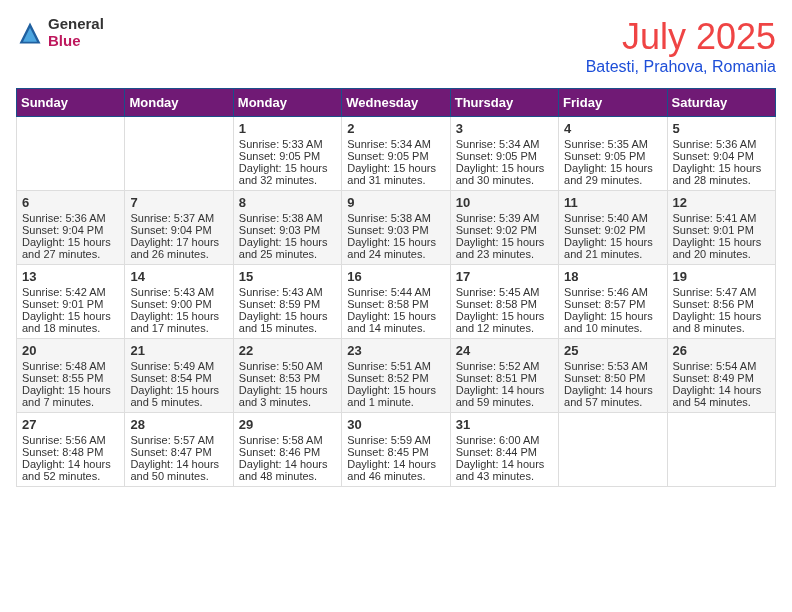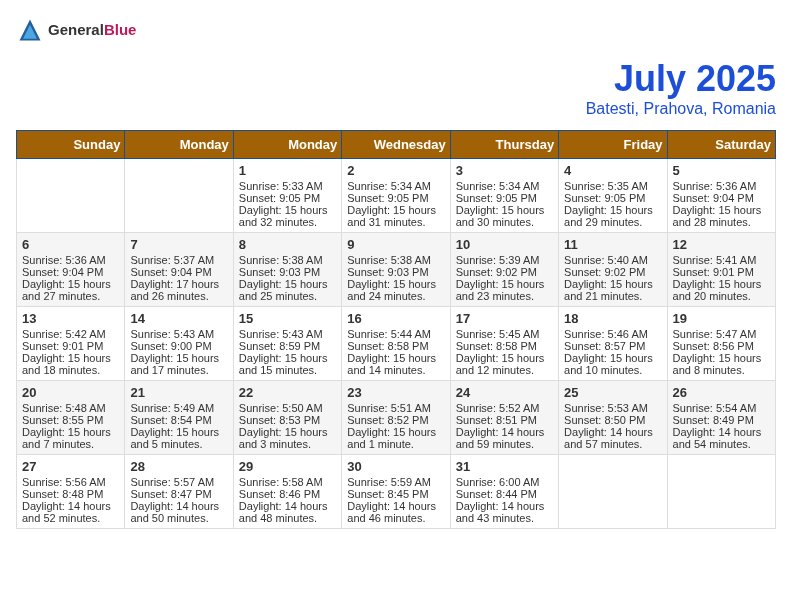--- a/index.html
+++ b/index.html
@@ -15,58 +15,57 @@
       justify-content: space-between;
       align-items: flex-start;
       margin-bottom: 12px;
     }
     .logo {
       display: flex;
       align-items: center;
     }
     .logo-text {
       display: flex;
-      flex-direction: row;
+      flex-direction: column;
       font-size: 15px;
       font-weight: bold;
       line-height: 1.1;
     }
     .logo-general { color: #333; }
     .logo-blue { color: #be185d; }
     .logo-icon {
       width: 28px;
       height: 28px;
       margin-right: 4px;
     }
     .title-block {
       text-align: right;
     }
     .title-block h1 {
       font-size: 36px;
-      font-weight: bold;
-      color: #1d4ed8;
-      margin-top: 42px;
+      font-weight: normal;
+      color: #ef4444;
     }
     .title-block h2 {
       font-size: 16px;
       font-weight: normal;
       color: #1d4ed8;
     }
     .calendar {
       width: 100%;
       border-collapse: collapse;
       border: 1px solid #ccc;
     }
     .calendar th {
-      background: #a16207;
+      background: #701a75;
       color: #fff;
       font-size: 13px;
       font-weight: bold;
       padding: 6px 4px;
-      text-align: right;
+      text-align: left;
       border: 1px solid #1a4f8a;
     }
     .calendar td {
       vertical-align: top;
       border: 1px solid #ddd;
       padding: 4px 5px;
       width: 108px;
       min-height: 80px;
       font-size: 11px;
       color: #333;

